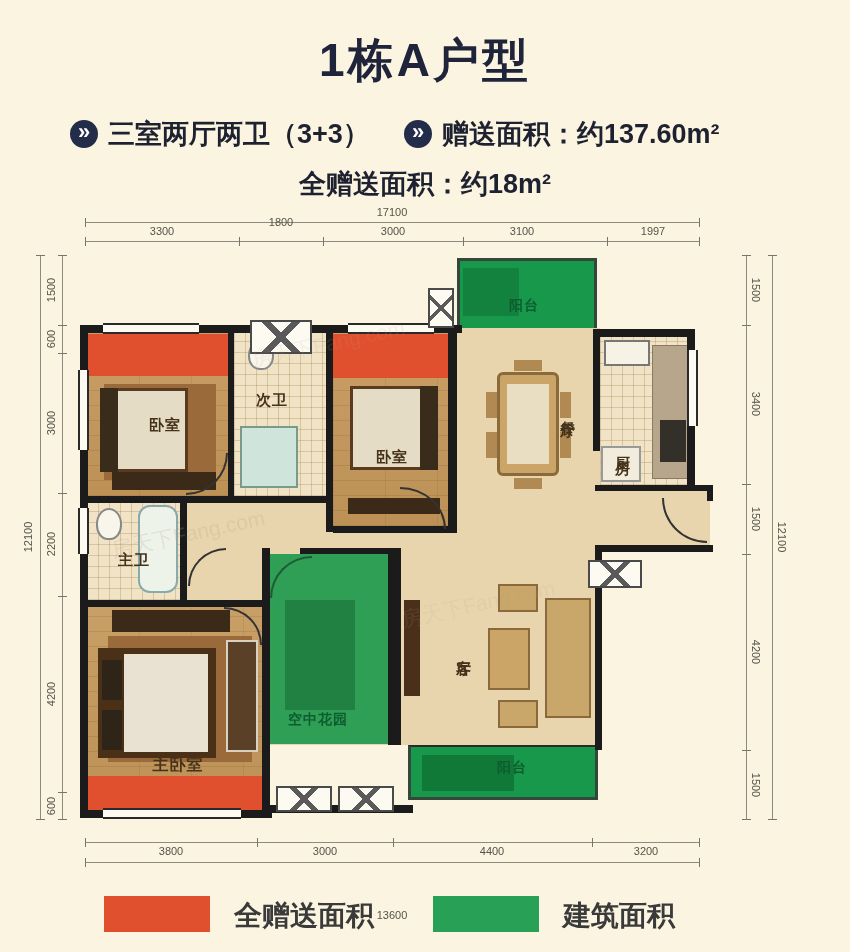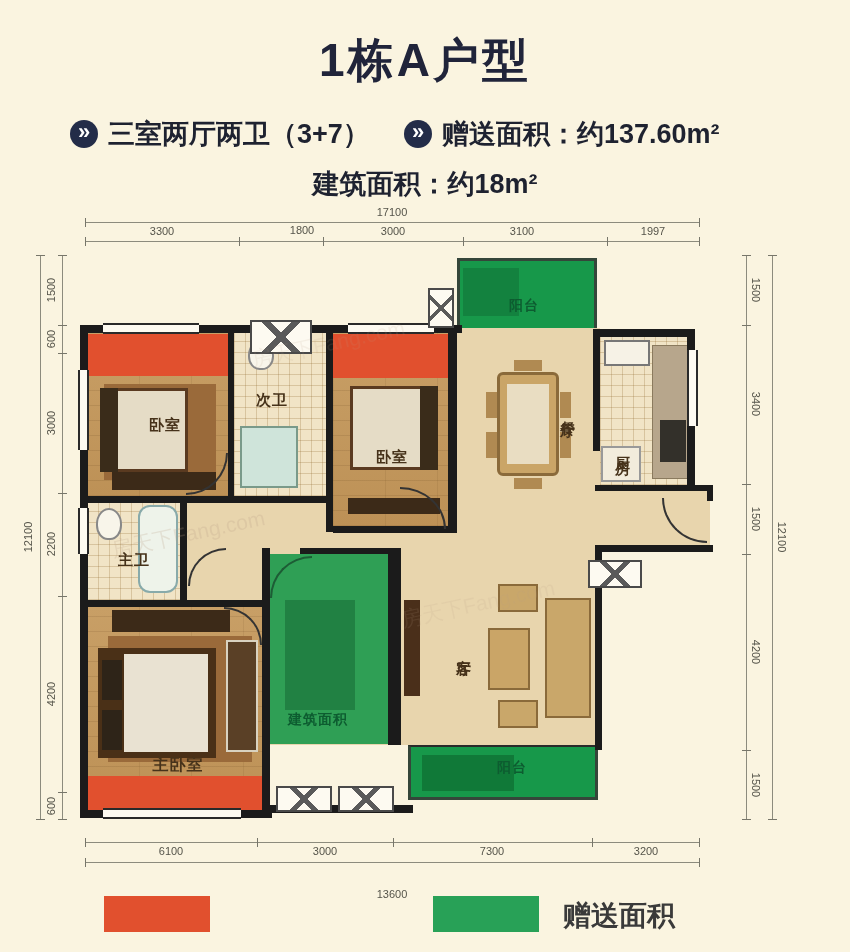--- a/index.html
+++ b/index.html
@@ -68,42 +68,42 @@
 </style>
 </head>
 <body>
 
 <div class="page">
 
   <div class="abs title">1栋A户型</div>
 
   <div class="abs feature" style="left:70px;">
     <span class="fi-icon">»</span>
-    <span class="fi-text">三室两厅两卫（3+7）</span>
+    <span class="fi-text">三室两厅两卫（3+3）</span>
   </div>
   <div class="abs feature" style="left:404px;">
     <span class="fi-icon">»</span>
     <span class="fi-text">赠送面积：约137.60m²</span>
   </div>
-  <div class="abs bonus-line">建筑面积：约18m²</div>
+  <div class="abs bonus-line">全赠送面积：约18m²</div>
 
   <div>
     <div class="hline" style="left:85px;top:222px;width:615px;"></div>
     <div class="tickv" style="left:85px;top:218px;"></div>
       <div class="tickv" style="left:699px;top:218px;"></div>
     <span class="dimlabel" style="left:392px;top:212px;">17100</span>
     <div class="hline" style="left:85px;top:241px;width:615px;"></div>
     <div class="tickv" style="left:85px;top:237px;"></div>
       <div class="tickv" style="left:239px;top:237px;"></div>
     <div class="tickv" style="left:323px;top:237px;"></div>
       <div class="tickv" style="left:463px;top:237px;"></div>
     <div class="tickv" style="left:607px;top:237px;"></div>
       <div class="tickv" style="left:699px;top:237px;"></div>
     <span class="dimlabel" style="left:162px;top:231px;">3300</span>
-    <span class="dimlabel" style="left:281px;top:230px;margin-left:21px;">1800</span>
+    <span class="dimlabel" style="left:281px;top:222px;">1800</span>
     <span class="dimlabel" style="left:393px;top:231px;">3000</span>
     <span class="dimlabel" style="left:522px;top:231px;">3100</span>
     <span class="dimlabel" style="left:653px;top:231px;">1997</span>
   </div>
 
   <div>
     <div class="vline" style="left:40px;top:255px;height:565px;"></div>
     <div class="tickh" style="left:36px;top:255px;"></div>
       <div class="tickh" style="left:36px;top:819px;"></div>
     <span class="dimlabel rm90" style="left:28px;top:537px;">12100</span>
@@ -142,28 +142,28 @@
     <span class="dimlabel r90" style="left:782px;top:537px;">12100</span>
   </div>
 
   <div>
     <div class="hline" style="left:85px;top:842px;width:615px;"></div>
     <div class="tickv" style="left:85px;top:838px;"></div>
       <div class="tickv" style="left:257px;top:838px;"></div>
     <div class="tickv" style="left:393px;top:838px;"></div>
       <div class="tickv" style="left:592px;top:838px;"></div>
     <div class="tickv" style="left:699px;top:838px;"></div>
-    <span class="dimlabel" style="left:171px;top:851px;">6100</span>
+    <span class="dimlabel" style="left:171px;top:851px;">3800</span>
     <span class="dimlabel" style="left:325px;top:851px;">3000</span>
-    <span class="dimlabel" style="left:492px;top:851px;">7300</span>
+    <span class="dimlabel" style="left:492px;top:851px;">4400</span>
     <span class="dimlabel" style="left:646px;top:851px;">3200</span>
     <div class="hline" style="left:85px;top:862px;width:615px;"></div>
     <div class="tickv" style="left:85px;top:858px;"></div>
       <div class="tickv" style="left:699px;top:858px;"></div>
-    <span class="dimlabel" style="left:392px;top:894px;">13600</span>
+    <span class="dimlabel" style="left:392px;top:915px;">13600</span>
   </div>
 
   <div>
 
     <div class="abs beige" style="left:87px;top:328px;width:513px;height:417px;"></div>
     <div class="abs beige" style="left:595px;top:485px;width:115px;height:63px;"></div>
 
     <div class="abs greenbalc" style="left:457px;top:258px;width:140px;height:70px;border:3px solid #35463a;border-bottom:none;"></div>
     <div class="abs" style="left:463px;top:268px;width:56px;height:48px;background:rgba(0,0,0,.14);"></div>
 
@@ -278,25 +278,26 @@
     <div class="watermark" style="left:400px;top:590px;opacity:.13;">房天下Fang.com</div>
     <div class="watermark" style="left:250px;top:330px;opacity:.12;">房天下Fang.com</div>
 
     <span class="room-label" style="left:165px;top:425px;">卧室</span>
     <span class="room-label" style="left:272px;top:400px;">次卫</span>
     <span class="room-label" style="left:392px;top:457px;">卧室</span>
     <span class="room-label vert" style="left:567px;top:412px;">餐厅</span>
     <span class="room-label vert" style="left:622px;top:447px;">厨房</span>
     <span class="room-label" style="left:134px;top:560px;">主卫</span>
     <span class="room-label" style="left:178px;top:765px;font-size:16px;">主卧室</span>
-    <span class="room-label on-green" style="left:318px;top:720px;font-size:14px;">建筑面积</span>
+    <span class="room-label on-green" style="left:318px;top:720px;font-size:14px;">空中花园</span>
     <span class="room-label vert" style="left:463px;top:650px;">客厅</span>
     <span class="room-label on-green" style="left:524px;top:306px;font-size:14px;">阳台</span>
     <span class="room-label on-green" style="left:512px;top:768px;font-size:14px;">阳台</span>
   </div>
 
   <div class="legend-row">
     <div class="legend-swatch" style="left:104px;background:#e1502e;"></div>
+    <span class="legend-label" style="left:234px;">全赠送面积</span>
     <div class="legend-swatch" style="left:433px;background:#28a157;"></div>
-    <span class="legend-label" style="left:563px;">赠送面积</span>
+    <span class="legend-label" style="left:563px;">建筑面积</span>
   </div>
 
 </div>
 
 </body></html>

